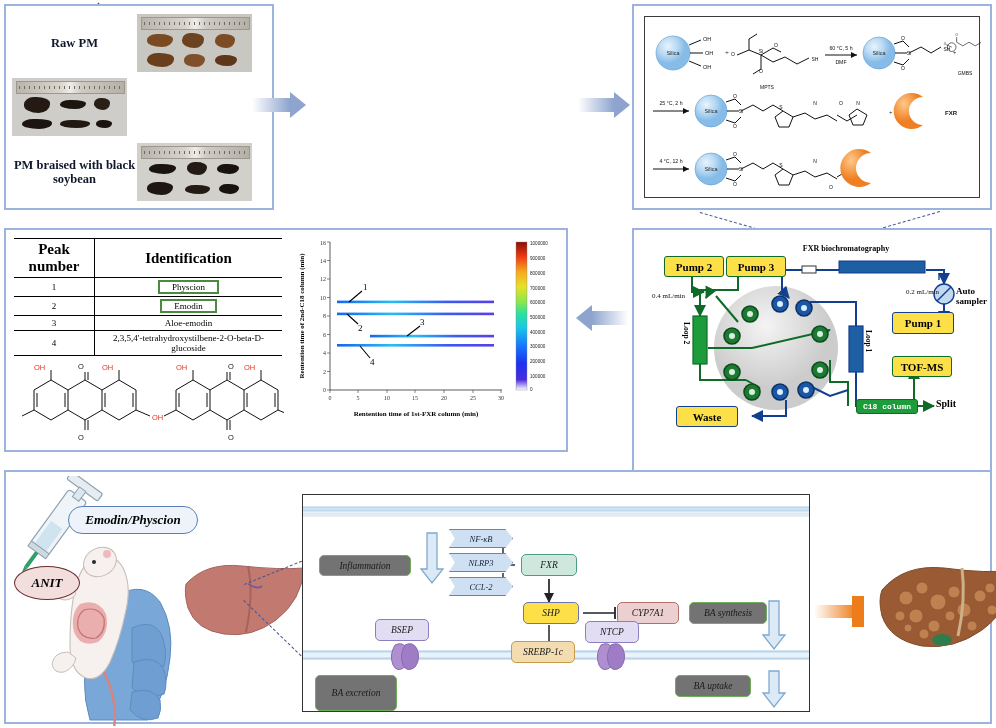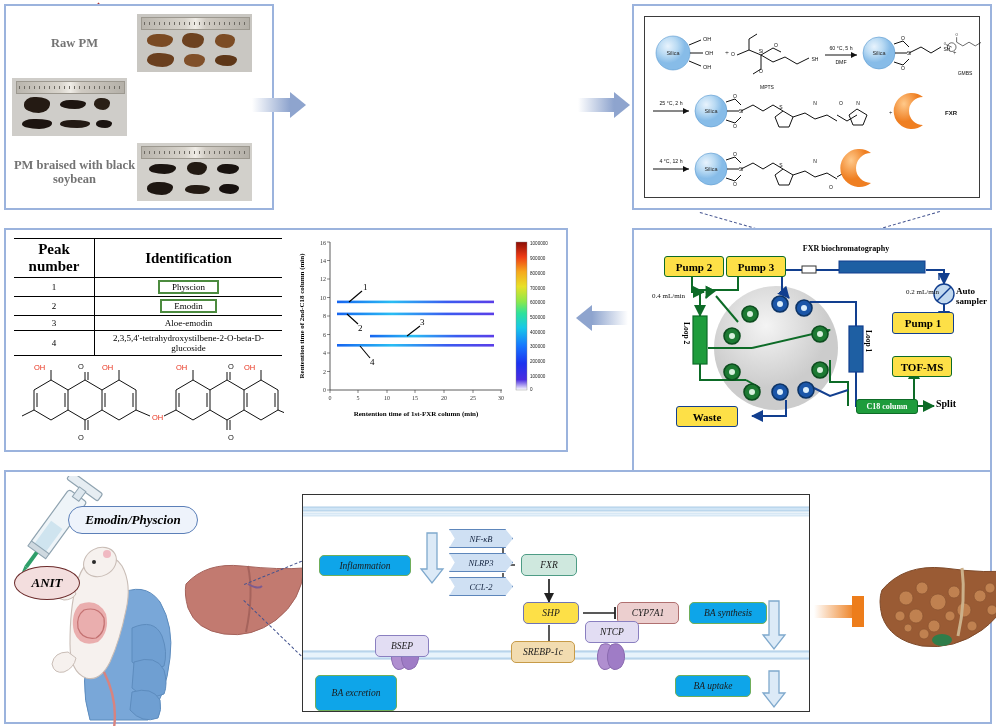--- a/index.html
+++ b/index.html
@@ -3,21 +3,21 @@
 <meta charset="utf-8">
 <style>
   html,body{margin:0;padding:0;background:#ffffff;}
   body{width:996px;height:728px;position:relative;font-family:"Liberation Serif",serif;overflow:hidden;}
 
   .panel{position:absolute;background:#fff;border:2px solid #9bb3dd;box-sizing:border-box;}
 
   
   #panel-samples{left:4px;top:4px;width:270px;height:206px;}
   .sample-row{position:absolute;display:flex;align-items:center;}
-  .sample-label{width:125px;text-align:center;font-weight:bold;font-size:12.5px;line-height:14px;color:#737373;}
+  .sample-label{width:125px;text-align:center;font-weight:bold;font-size:12.5px;line-height:14px;color:#0f172a;}
   .photo{width:115px;height:58px;position:relative;overflow:hidden;border:0;}
   .ruler{position:absolute;left:4px;top:3px;width:107px;height:11px;
          background:linear-gradient(90deg,#b9b5ad,#d8d4cc 40%,#efece6 50%,#cfcac2 60%,#b4b0a8);
          border:1px solid #9c988f;}
   .ruler::after{content:"";position:absolute;left:2px;top:4px;right:2px;height:3px;
          background:repeating-linear-gradient(90deg,#6d6a63 0 1px,transparent 1px 5px);}
   .chunk{position:absolute;border-radius:40% 55% 45% 60%/50% 40% 60% 50%;}
 
   
   .arrow-r{position:absolute;height:26px;}
@@ -76,21 +76,21 @@
   .bbox{border:1.6px solid #123f8f;}
   .flw{position:absolute;font-family:"Liberation Serif",serif;font-size:7px;color:#111;}
   .vlabel{position:absolute;font-weight:bold;font-family:"Liberation Serif",serif;font-size:7.5px;
           writing-mode:vertical-rl;}
 
   
   #panel-invivo{left:4px;top:470px;width:988px;height:254px;font-style:italic;}
   #pathbox{position:absolute;left:296px;top:22px;width:506px;height:216px;border:1.4px solid #333;background:#fff;}
   .node{position:absolute;box-sizing:border-box;border-radius:5px;display:flex;align-items:center;
         justify-content:center;font-family:"Liberation Serif",serif;font-size:9.5px;color:#1b1b1b;}
-  .n-green{background:#0ea5e9;border:1.2px solid #6fae5a;}
+  .n-green{background:#737373;border:1.2px solid #6fae5a;}
   .n-teal{background:#cfe8de;border:1.2px solid #4e9c85;}
   .n-purple{background:#fde047;border:1.2px solid #6f74b5;}
   .n-pink{background:#eccfcf;border:1.2px solid #b07070;}
   .n-orange{background:#f2dcb0;border:1.2px solid #c79b48;}
   .n-lav{background:#e2ddf3;border:1.2px solid #8a7fc0;}
   .chev{position:absolute;background:#cfe0f3;border:1.1px solid #5d86bb;
         font-family:"Liberation Serif",serif;font-size:8.5px;color:#11213d;
         display:flex;align-items:center;justify-content:center;
         clip-path:polygon(0 0,88% 0,100% 50%,88% 100%,0 100%,9% 50%);}
   .emodin-pill{position:absolute;background:#eef3fb;border:1.5px solid #5b7fb8;border-radius:14px;
@@ -627,21 +627,21 @@
       <path d="M280 176 L280 152"></path>
       <path d="M280 152 L280 138" marker-end="url(#gah)"></path>
     </g>
   </svg>
 
   <div class="sysbox gbox" style="left:30px;top:26px;width:60px;height:21px;font-size:11px;">Pump 2</div>
   <div class="sysbox gbox" style="left:92px;top:26px;width:60px;height:21px;font-size:11px;">Pump 3</div>
   <div class="sysbox bbox" style="left:258px;top:82px;width:62px;height:22px;font-size:11px;">Pump 1</div>
   <div class="sysbox bbox" style="left:42px;top:176px;width:62px;height:21px;font-size:11px;">Waste</div>
   <div class="sysbox gbox" style="left:258px;top:126px;width:60px;height:21px;font-size:11px;">TOF-MS</div>
-  <div class="sysbox gbox" style="left:222px;top:169px;width:62px;height:15px;font-size:8px;background:#1e9c3c;color:#fff;border-color:#0d6b27;">C18 column</div>
+  <div class="sysbox gbox" style="left:222px;top:169px;width:62px;height:15px;font-size:8px;background:#1e9c3c;color:#fff;border-color:#0d6b27;font-family:Liberation Mono, monospace;">C18 column</div>
 
   <div class="vlabel" style="left:48px;top:92px;">Loop 2</div>
   <div class="vlabel" style="left:230px;top:100px;">Loop 1</div>
 
   <div class="flw" style="left:18px;top:62px;">0.4 mL/min</div>
   <div class="flw" style="left:272px;top:58px;">0.2 mL/min</div>
 
   <div style="position:absolute;left:322px;top:56px;font-weight:bold;font-size:9px;font-family:'Liberation Serif',serif;">Auto sampler</div>
   <div style="position:absolute;left:302px;top:168px;font-weight:bold;font-size:10px;font-family:'Liberation Serif',serif;">Split</div>
 </div>
@@ -760,21 +760,21 @@
     <div class="node n-teal" style="left:218px;top:59px;width:56px;height:22px;">FXR</div>
 
     <div class="node n-purple" style="left:220px;top:107px;width:56px;height:22px;">SHP</div>
 
     <div class="node n-pink" style="left:314px;top:107px;width:62px;height:22px;">CYP7A1</div>
 
     <div class="node n-green" style="left:386px;top:107px;width:78px;height:22px;">BA synthesis</div>
 
     <div class="node n-orange" style="left:208px;top:146px;width:64px;height:22px;">SREBP-1c</div>
 
-    <div class="node n-lav" style="left:72px;top:140px;width:54px;height:22px;">BSEP</div>
+    <div class="node n-lav" style="left:72px;top:124px;width:54px;height:22px;">BSEP</div>
 
     <div class="node n-lav" style="left:282px;top:126px;width:54px;height:22px;">NTCP</div>
 
     <div class="node n-green" style="left:12px;top:180px;width:82px;height:36px;">BA excretion</div>
 
     <div class="node n-green" style="left:372px;top:180px;width:76px;height:22px;">BA uptake</div>
   </div>
 
   <svg width="60" height="40" viewBox="0 0 60 40" style="position:absolute;left:808px;top:120px;">
     <defs>

